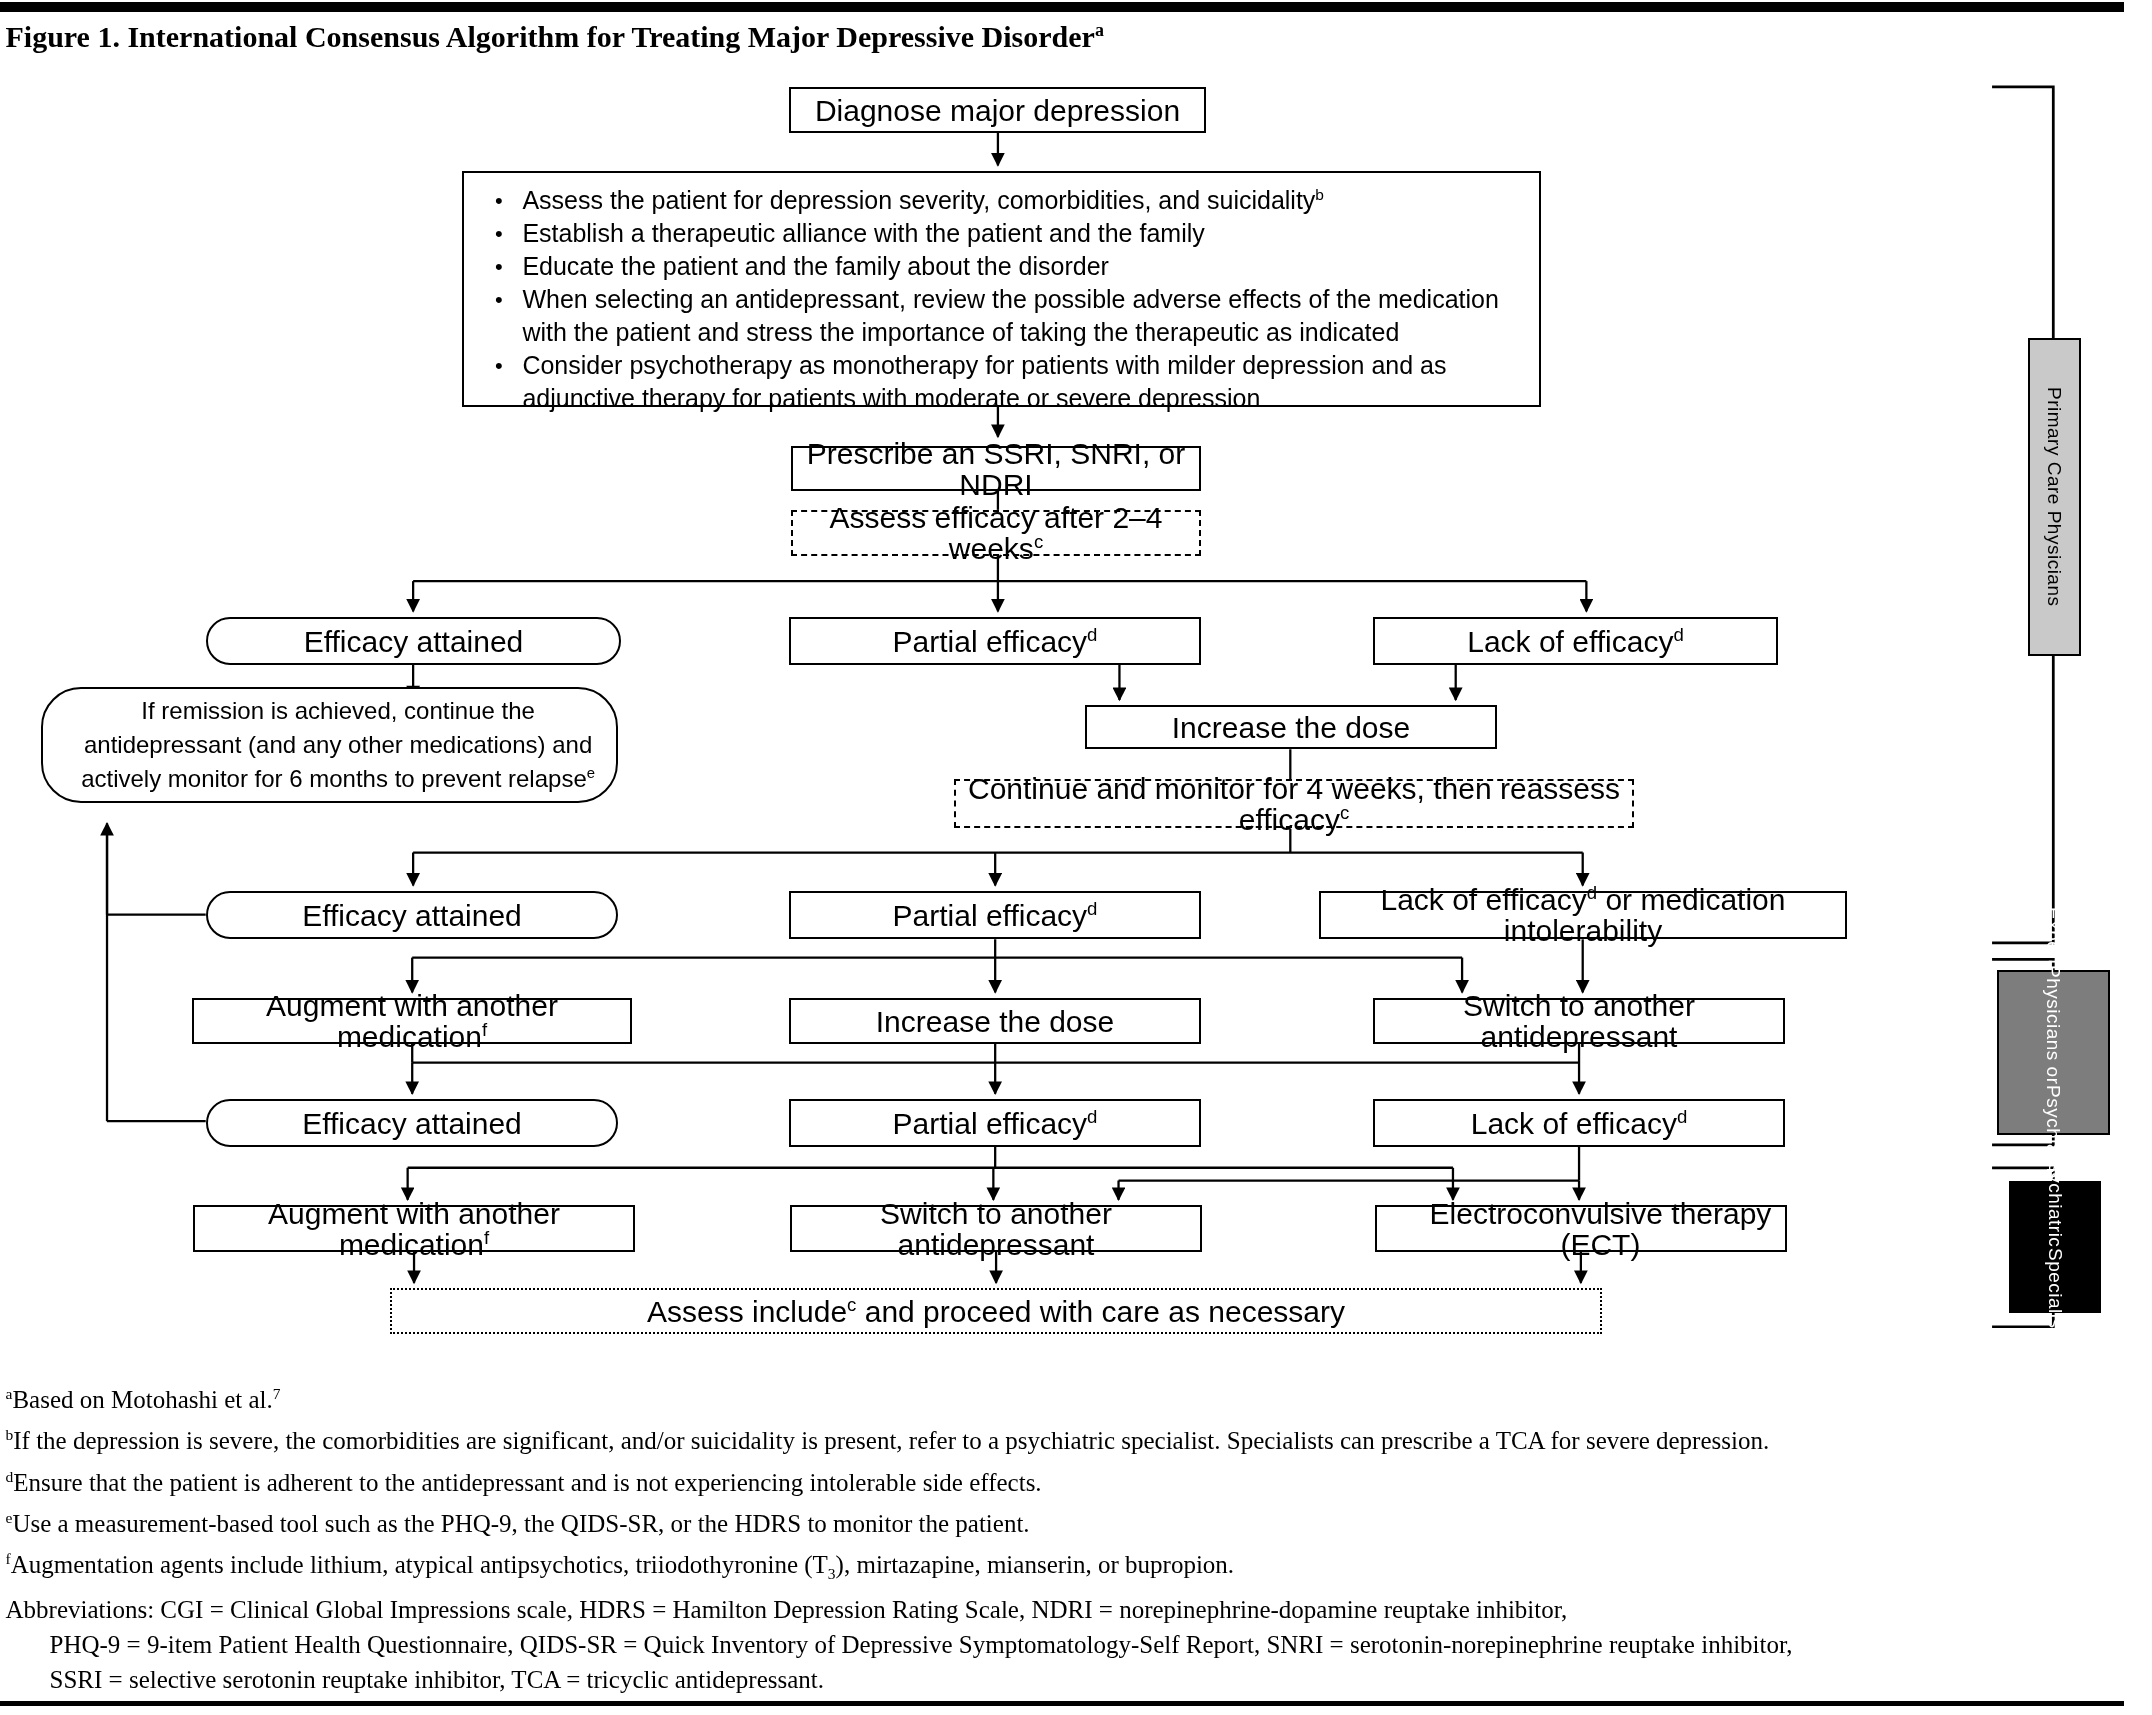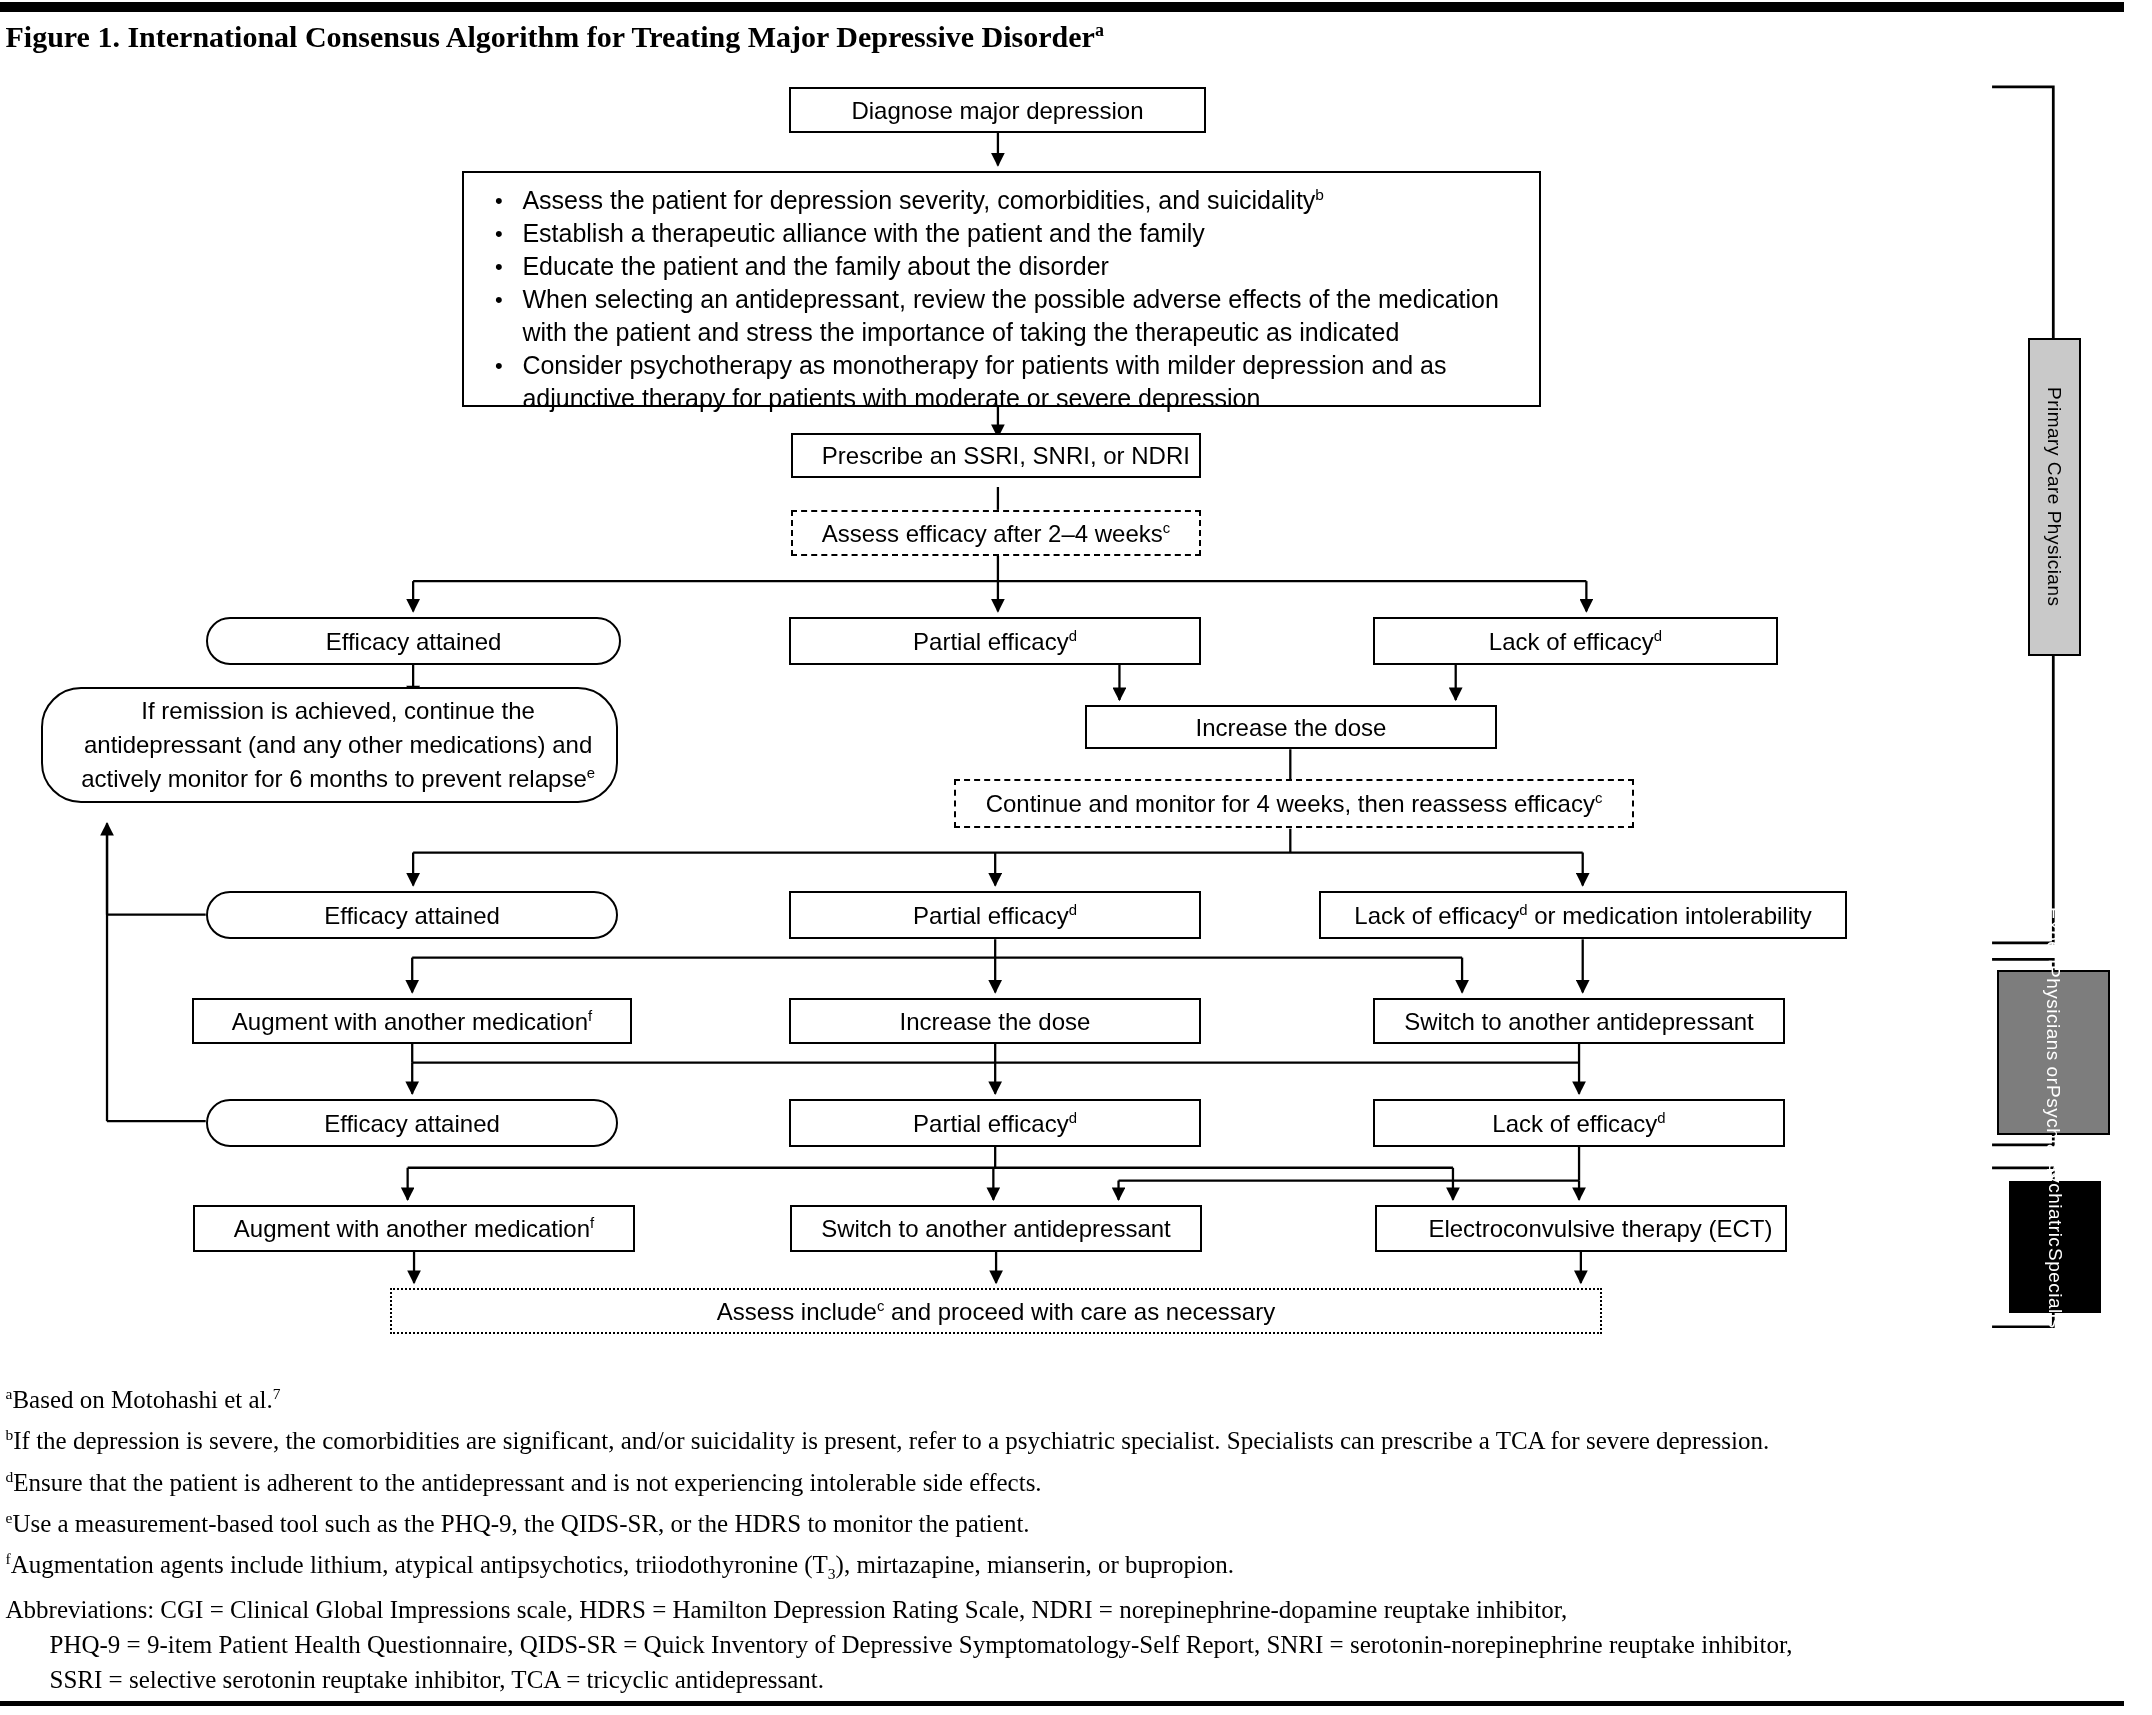--- a/index.html
+++ b/index.html
@@ -5,21 +5,21 @@
   html,body{margin:0;padding:0;background:#fff;}
   .canvas{position:relative;width:2124px;height:1716px;background:#fff;overflow:hidden;
           font-family:"Liberation Sans",sans-serif;color:#000;}
   .rule{position:absolute;left:0;width:2153px;background:#000;}
   .fig-title{position:absolute;left:5.5px;top:20px;font-family:"Liberation Serif",serif;
              font-weight:bold;font-size:30px;white-space:nowrap;}
   .fig-title sup{font-size:0.6em;}
   svg.connectors{position:absolute;left:0;top:0;z-index:0;}
   .node{position:absolute;z-index:2;background:#fff;border:2.3px solid #000;
         display:flex;align-items:center;justify-content:center;text-align:center;
-        font-size:24px;line-height:31px;box-sizing:border-box;padding:1.8px 9.1px;}
+        font-size:30px;line-height:31px;box-sizing:border-box;padding:1.8px 9.1px;}
   .node sup{font-size:0.62em;line-height:0;}
   .pill{border-radius:25.6px;}
   .big-round{border-radius:40px;font-size:24px;line-height:34px;padding:1.8px 12.8px;}
   .dashed{border:2.3px dashed #000;}
   .dotted{border:2.7px dotted #000;}
   .bullet-box{position:absolute;z-index:2;background:#fff;border:2.3px solid #000;
               box-sizing:border-box;padding:11px 18.3px 9.1px 31px;font-size:25px;line-height:33px;}
   .bullet-row{display:flex;}
   .bullet-glyph{width:27.4px;flex:0 0 27.4px;font-size:22px;}
   .bullet-text{max-width:1010px;}
@@ -119,21 +119,21 @@
     <div class="bullet-row">
         <span class="bullet-glyph">•</span>
         <span class="bullet-text"><span>When selecting an antidepressant, review the possible adverse effects of the medication with the patient and stress the importance of taking the therapeutic as indicated</span></span>
       </div>
     <div class="bullet-row">
         <span class="bullet-glyph">•</span>
         <span class="bullet-text"><span>Consider psychotherapy as monotherapy for patients with milder depression and as adjunctive therapy for patients with moderate or severe depression</span></span>
       </div>
   </div>
 
-  <div class="node" style="left:791px;top:433px;width:410px;height:45px;justify-content:flex-end;">
+  <div class="node" style="left:791px;top:446px;width:410px;height:45px;justify-content:flex-end;">
       <span><span>Prescribe an SSRI, SNRI, or NDRI</span></span>
     </div>
 
   <div class="node dashed" style="left:791px;top:510px;width:410px;height:46px;">
       <span><span>Assess efficacy after 2–4 weeks</span><sup>c</sup></span>
     </div>
 
   <div class="node pill" style="left:206px;top:617px;width:415px;height:48px;">
       <span><span>Efficacy attained</span></span>
     </div>

